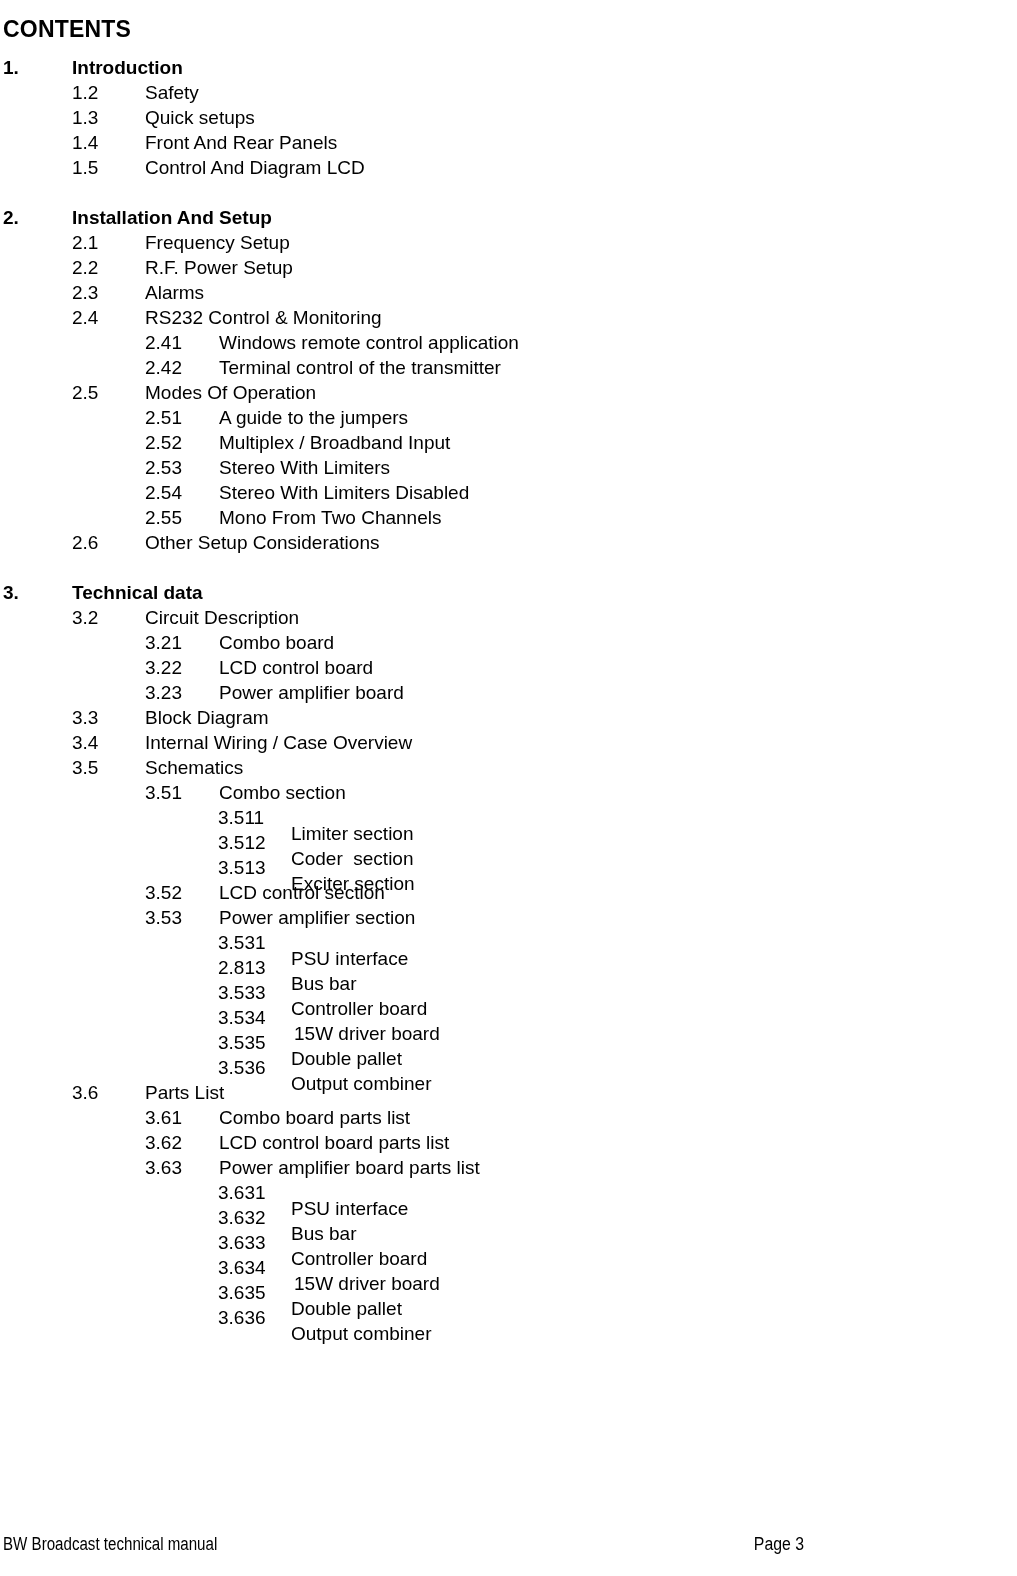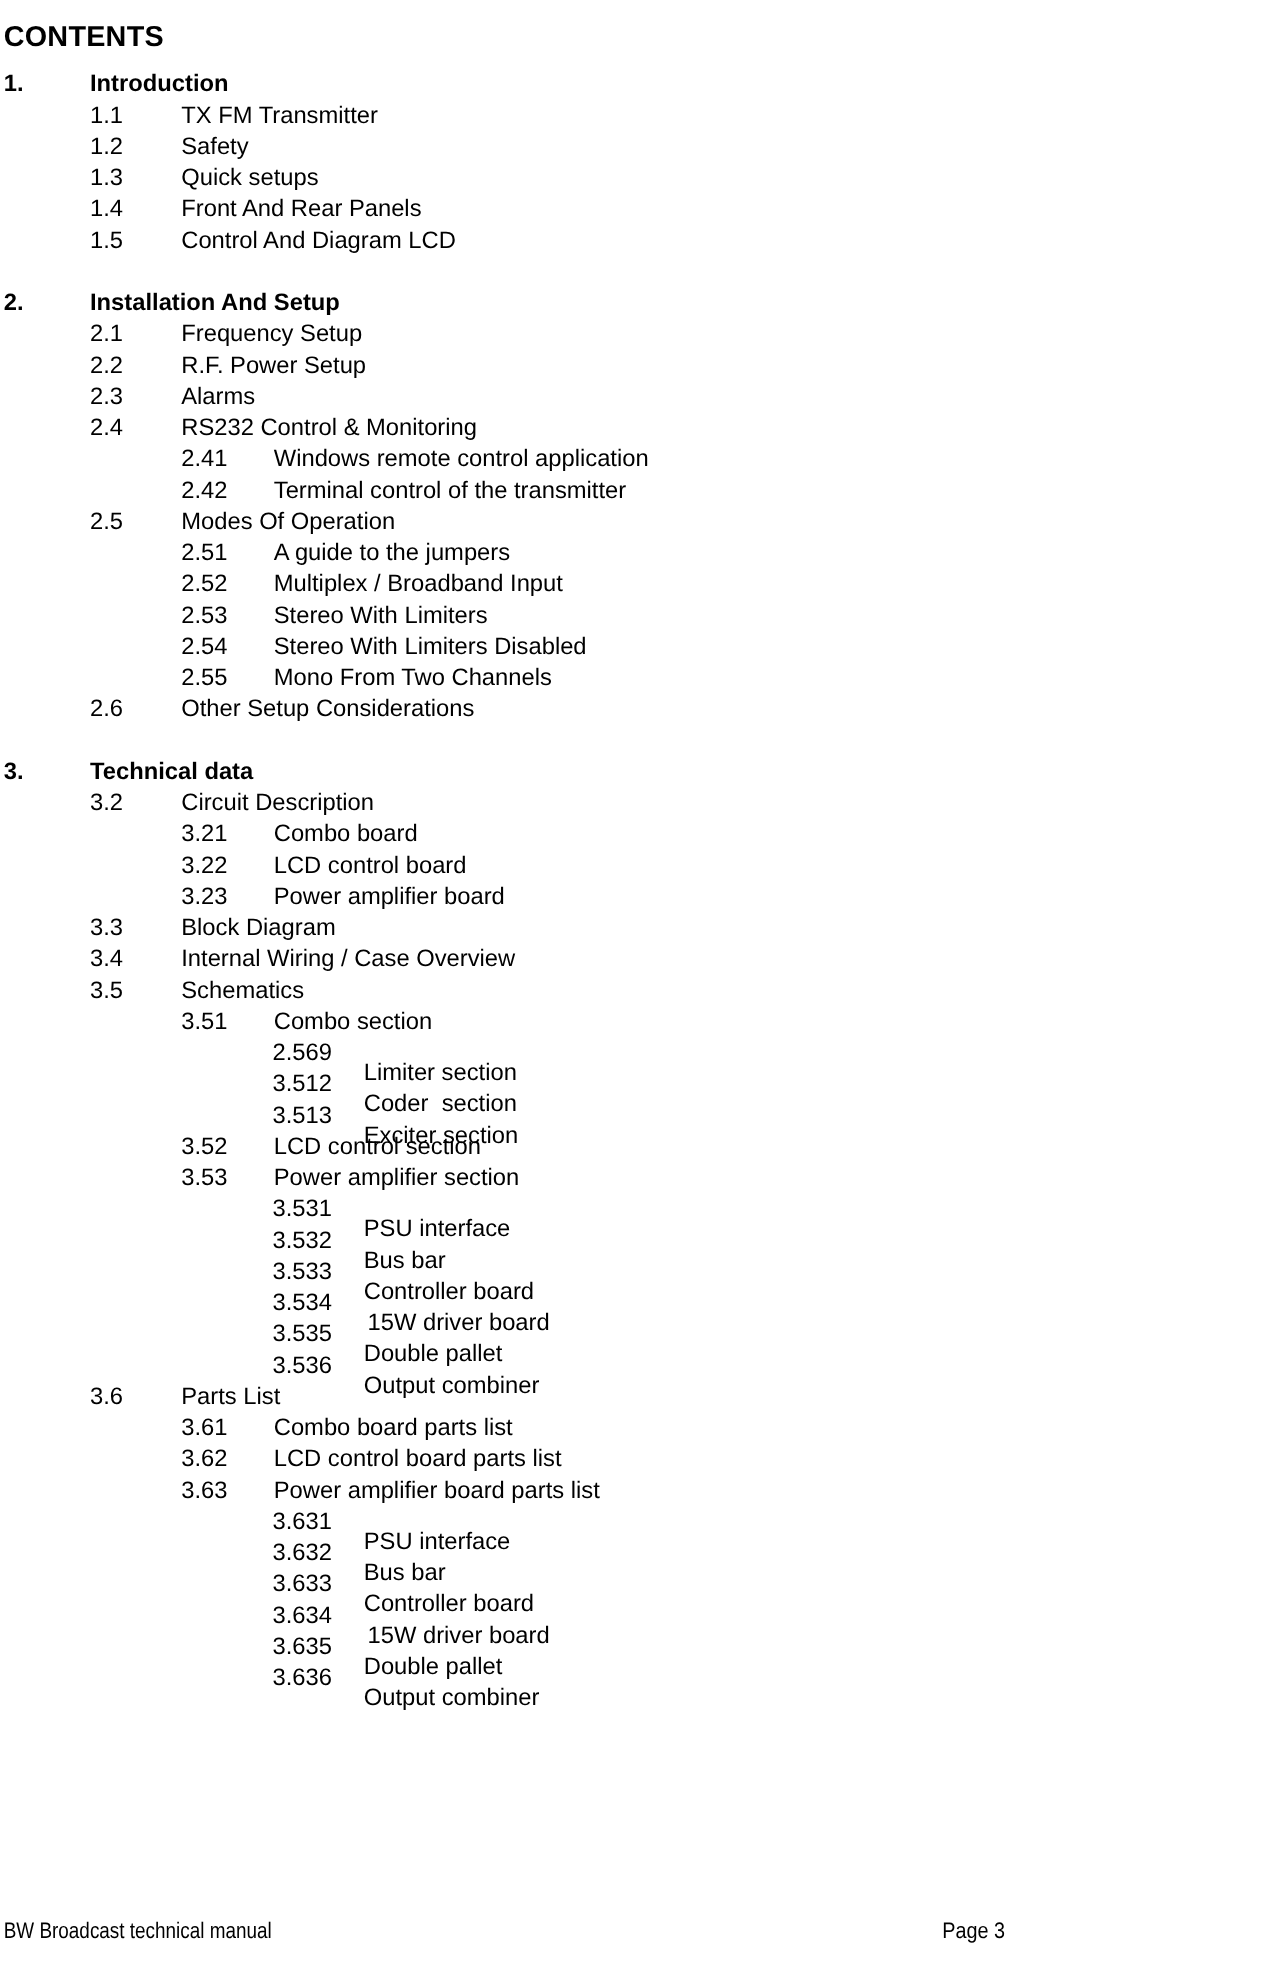--- a/index.html
+++ b/index.html
@@ -115,21 +115,20 @@
 </style>
 </head>
 <body>
 
 <div class="page">
 
   <h1 class="doc-title">CONTENTS</h1>
 
   <div class="toc" id="toc-list">
       <div class="toc-row lvl1"><span class="num">1.</span><span class="txt">Introduction</span></div>
-      <div class="toc-row lvl2"><span class="num">1.1</span><span class="txt">TX FM Transmitter</span></div>
       <div class="toc-row lvl2"><span class="num">1.2</span><span class="txt">Safety</span></div>
       <div class="toc-row lvl2"><span class="num">1.3</span><span class="txt">Quick setups</span></div>
       <div class="toc-row lvl2"><span class="num">1.4</span><span class="txt">Front And Rear Panels</span></div>
       <div class="toc-row lvl2"><span class="num">1.5</span><span class="txt">Control And Diagram LCD</span></div>
       <div class="toc-row spacer"></div>
       <div class="toc-row lvl1"><span class="num">2.</span><span class="txt">Installation And Setup</span></div>
       <div class="toc-row lvl2"><span class="num">2.1</span><span class="txt">Frequency Setup</span></div>
       <div class="toc-row lvl2"><span class="num">2.2</span><span class="txt">R.F. Power Setup</span></div>
       <div class="toc-row lvl2"><span class="num">2.3</span><span class="txt">Alarms</span></div>
       <div class="toc-row lvl2"><span class="num">2.4</span><span class="txt">RS232 Control &amp; Monitoring</span></div>
@@ -145,27 +144,27 @@
       <div class="toc-row spacer"></div>
       <div class="toc-row lvl1"><span class="num">3.</span><span class="txt">Technical data</span></div>
       <div class="toc-row lvl2"><span class="num">3.2</span><span class="txt">Circuit Description</span></div>
       <div class="toc-row lvl3"><span class="num">3.21</span><span class="txt">Combo board</span></div>
       <div class="toc-row lvl3"><span class="num">3.22</span><span class="txt">LCD control board</span></div>
       <div class="toc-row lvl3"><span class="num">3.23</span><span class="txt">Power amplifier board</span></div>
       <div class="toc-row lvl2"><span class="num">3.3</span><span class="txt">Block Diagram</span></div>
       <div class="toc-row lvl2"><span class="num">3.4</span><span class="txt">Internal Wiring / Case Overview</span></div>
       <div class="toc-row lvl2"><span class="num">3.5</span><span class="txt">Schematics</span></div>
       <div class="toc-row lvl3"><span class="num">3.51</span><span class="txt">Combo section</span></div>
-      <div class="toc-row lvl4"><span class="num">2.569</span><span class="txt">Limiter section</span></div>
+      <div class="toc-row lvl4"><span class="num">3.511</span><span class="txt">Limiter section</span></div>
       <div class="toc-row lvl4"><span class="num">3.512</span><span class="txt">Coder  section</span></div>
       <div class="toc-row lvl4"><span class="num">3.513</span><span class="txt">Exciter section</span></div>
       <div class="toc-row lvl3"><span class="num">3.52</span><span class="txt">LCD control section</span></div>
       <div class="toc-row lvl3"><span class="num">3.53</span><span class="txt">Power amplifier section</span></div>
       <div class="toc-row lvl4"><span class="num">3.531</span><span class="txt">PSU interface</span></div>
-      <div class="toc-row lvl4"><span class="num">3.532</span><span class="txt">Bus bar</span></div>
+      <div class="toc-row lvl4"><span class="num">2.813</span><span class="txt">Bus bar</span></div>
       <div class="toc-row lvl4"><span class="num">3.533</span><span class="txt">Controller board</span></div>
       <div class="toc-row lvl4 nudge"><span class="num">3.534</span><span class="txt">15W driver board</span></div>
       <div class="toc-row lvl4"><span class="num">3.535</span><span class="txt">Double pallet</span></div>
       <div class="toc-row lvl4"><span class="num">3.536</span><span class="txt">Output combiner</span></div>
       <div class="toc-row lvl2"><span class="num">3.6</span><span class="txt">Parts List</span></div>
       <div class="toc-row lvl3"><span class="num">3.61</span><span class="txt">Combo board parts list</span></div>
       <div class="toc-row lvl3"><span class="num">3.62</span><span class="txt">LCD control board parts list</span></div>
       <div class="toc-row lvl3"><span class="num">3.63</span><span class="txt">Power amplifier board parts list</span></div>
       <div class="toc-row lvl4"><span class="num">3.631</span><span class="txt">PSU interface</span></div>
       <div class="toc-row lvl4"><span class="num">3.632</span><span class="txt">Bus bar</span></div>

